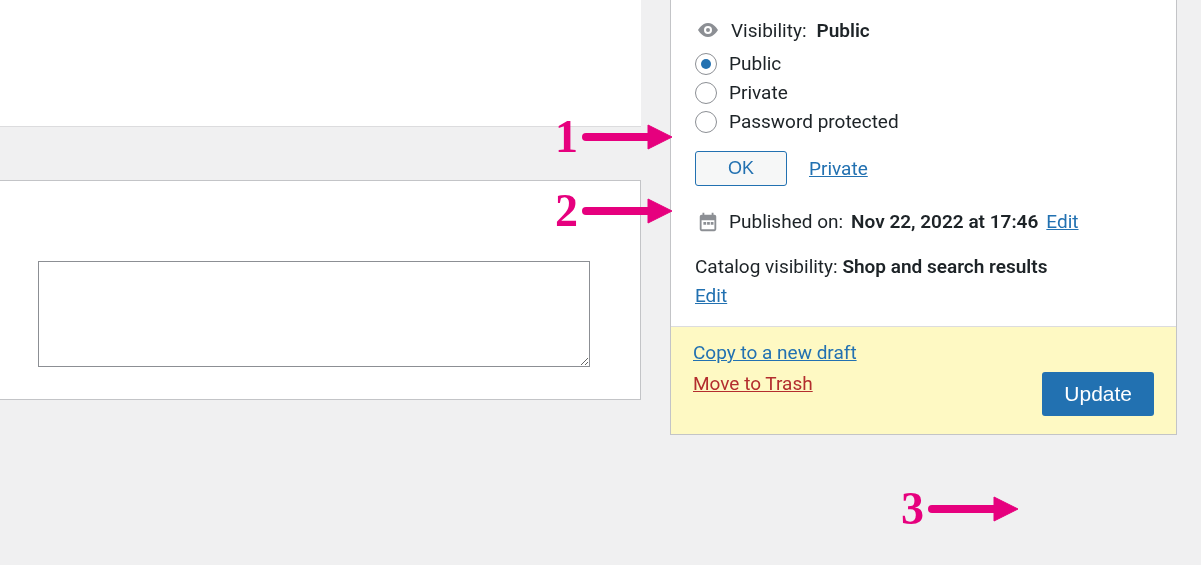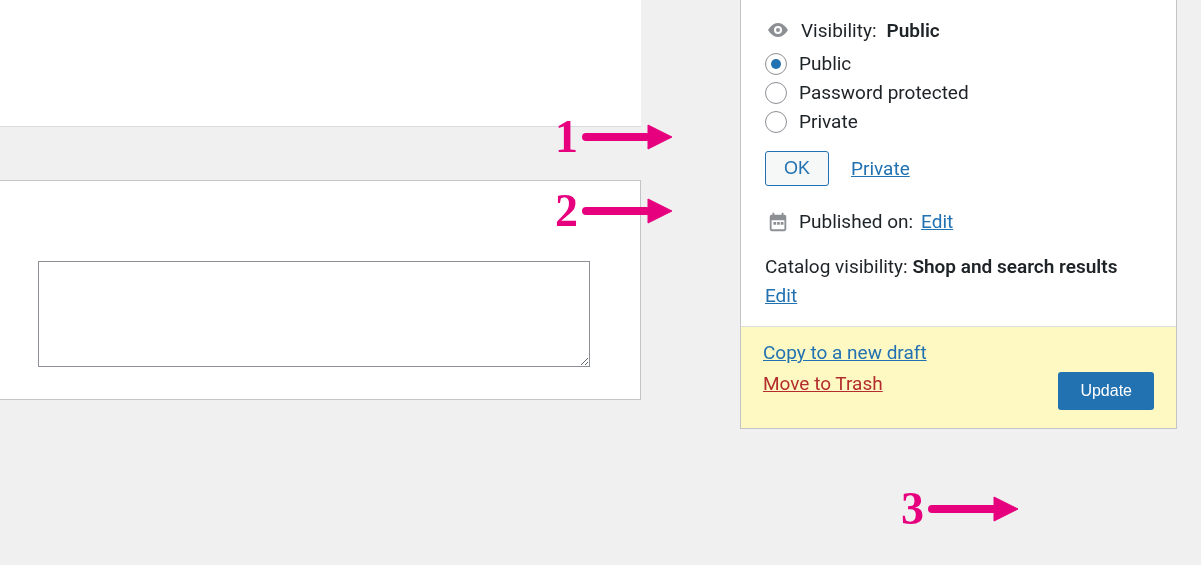--- a/index.html
+++ b/index.html
@@ -46,21 +46,21 @@
       height: 106px;
       border: 1px solid #8c8f94;
       background: #fff;
       resize: both;
       box-shadow: inset 0 0 0 1px rgba(0,0,0,0.0);
     }
     .sidebar {
       position: absolute;
       right: 24px;
       top: 0;
-      width: 437px;
+      width: 507px;
       background: #fff;
       border: 1px solid #c3c4c7;
       border-top: none;
     }
     .misc-pub {
       padding: 8px 24px 16px 24px;
     }
     .row {
       display: flex;
       align-items: center;
@@ -106,21 +106,21 @@
       display: flex;
       align-items: center;
       gap: 22px;
       margin: 16px 0 24px 0;
     }
     .btn-secondary {
       border: 1px solid #2271b1;
       color: #2271b1;
       background: #f6f7f7;
       border-radius: 3px;
-      padding: 6px 18px;
+      padding: 6px 32px;
       font-size: 18px;
       cursor: pointer;
       text-align: center;
     }
     .link {
       color: #2271b1;
       text-decoration: underline;
       cursor: pointer;
       font-size: 19px;
     }
@@ -143,21 +143,21 @@
       text-decoration: underline;
       cursor: pointer;
       font-size: 19px;
     }
     .btn-primary {
       background: #2271b1;
       color: #fff;
       border: none;
       border-radius: 3px;
       padding: 10px 22px;
-      font-size: 16px;
+      font-size: 21px;
       cursor: pointer;
     }
     
     .annot {
       position: absolute;
       display: flex;
       align-items: center;
       pointer-events: none;
       z-index: 100;
     }
@@ -191,40 +191,41 @@
       <span class="bold">Public</span>
     </div>
 
     <div class="radio-group">
       <label class="radio-item">
         <span class="radio checked"></span>
         <span>Public</span>
       </label>
       <label class="radio-item">
         <span class="radio"></span>
-        <span>Password protected</span>
+        <span>Private</span>
       </label>
       <label class="radio-item">
         <span class="radio"></span>
-        <span>Private</span>
+        <span>Password protected</span>
       </label>
     </div>
 
     <div class="actions-inline">
       <button class="btn-secondary">OK</button>
       <a class="link">Private</a>
     </div>
 
     <div class="row pub-date">
       <span class="icon-col">
         <svg width="22" height="22" viewBox="0 0 24 24" class="cal-icon">
             <path d="M19 4h-1V2h-2v2H8V2H6v2H5a2 2 0 00-2 2v14a2 2 0 002 2h14a2 2 0 002-2V6a2 2 0 00-2-2zm0 16H5V10h14v10zM7 12h3v3H7zM11 12h3v3h-3zM15 12h3v3h-3z"></path>
           </svg>
       </span>
       <span>Published on:</span>
+      <span class="bold">Nov 22, 2022 at 17:46</span>
       <a class="link">Edit</a>
     </div>
 
     <div class="catalog-row">
       <span>Catalog visibility:</span>
       <span class="bold">Shop and search results</span><br>
       <a class="link">Edit</a>
     </div>
 
   </div>

